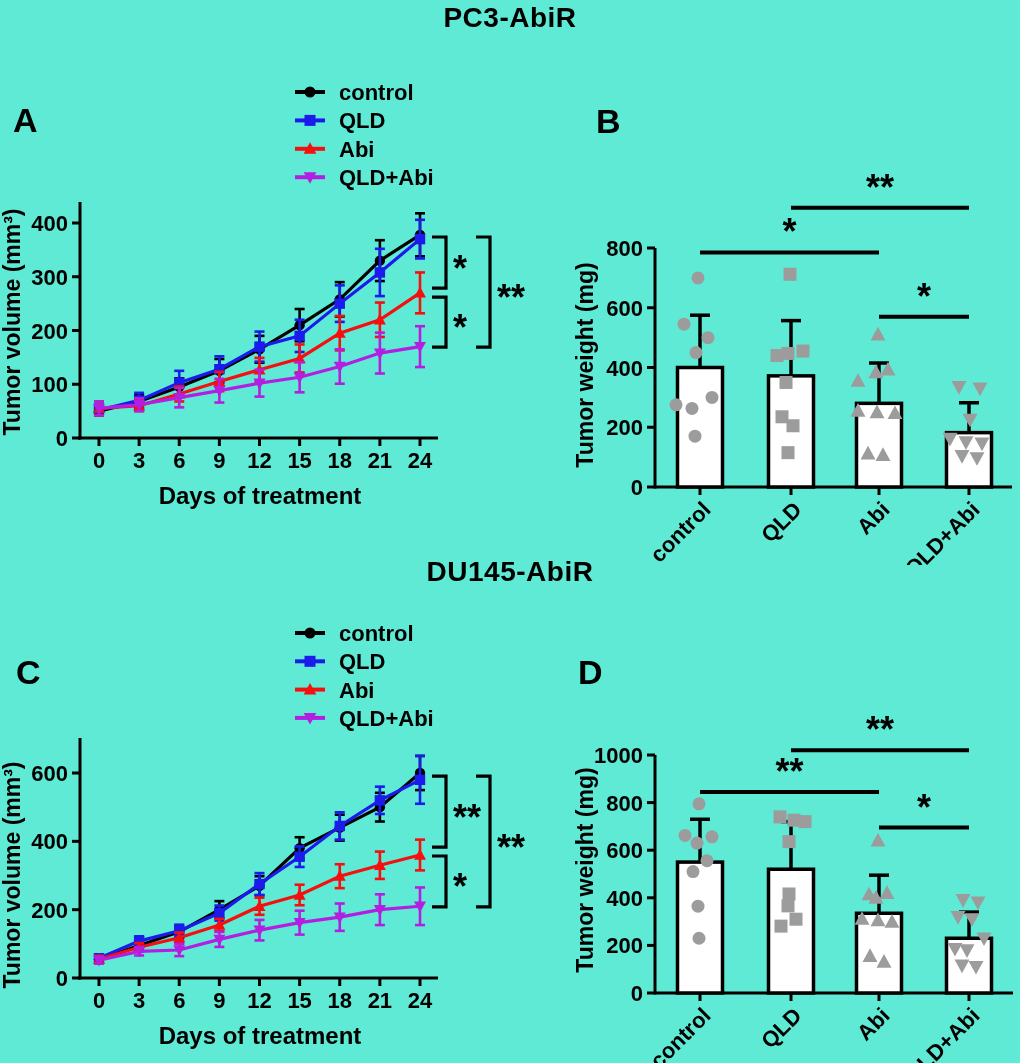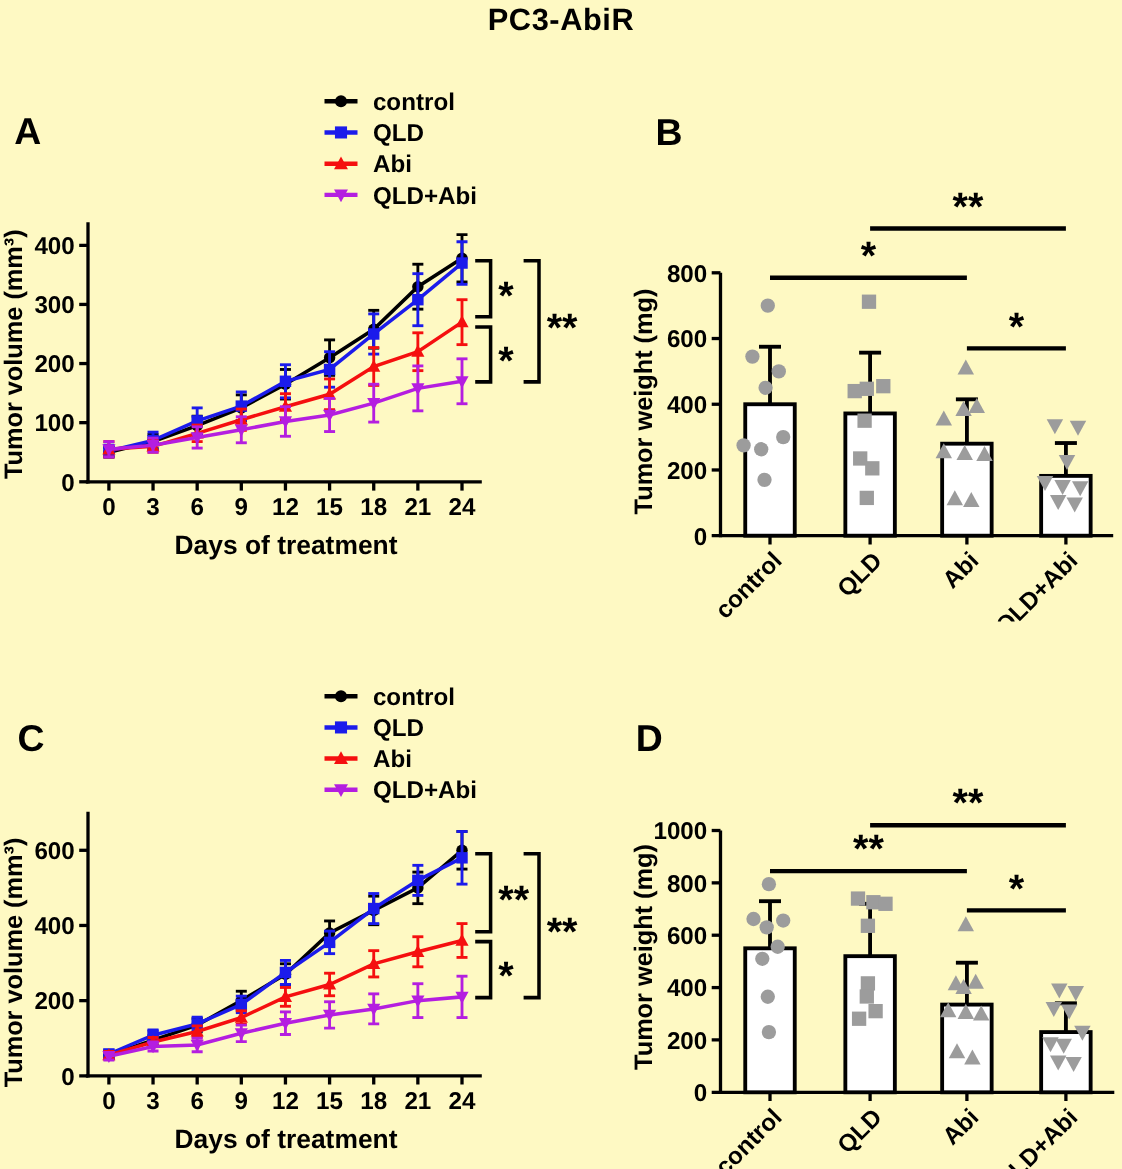--- a/index.html
+++ b/index.html
@@ -1,35 +1,36 @@
 <!DOCTYPE html>
 <html><head>
 <meta charset="utf-8">
 <style>
   html,body{margin:0;padding:0;background:#fff;}
   #figure{
-    position:relative;width:1020px;height:1063px;background:#fef9c3;
+    position:relative;width:1020px;height:1063px;background:#5eead4;
     font-family:"Liberation Sans","DejaVu Sans",sans-serif;
     overflow:hidden;
   }
   .fig-title{
     position:absolute;left:0;width:1020px;text-align:center;
     font-size:28px;font-weight:bold;color:#000;letter-spacing:0.5px;
   }
   .panel-letter{
     position:absolute;font-size:34px;font-weight:bold;color:#000;line-height:1;
   }
   .chart{position:absolute;}
   .chart svg{display:block;}
 </style>
 </head>
 <body>
 
 <div id="figure">
   <div class="fig-title" style="top:2px;">PC3-AbiR</div>
+  <div class="fig-title" style="top:556px;">DU145-AbiR</div>
 
   <div class="panel-letter" style="left:13px;top:103px;">A</div>
   <div class="panel-letter" style="left:596px;top:104px;">B</div>
   <div class="panel-letter" style="left:16px;top:655px;">C</div>
   <div class="panel-letter" style="left:578px;top:655px;">D</div>
 
   <div class="chart" style="left: 0px; top: 60px; width: 540px; height: 472px;">
       <svg width="540" height="472" viewBox="0 0 540 472">
         <g stroke="#000" stroke-width="3">
           <line x1="80" y1="379.5" x2="80" y2="142"></line>

